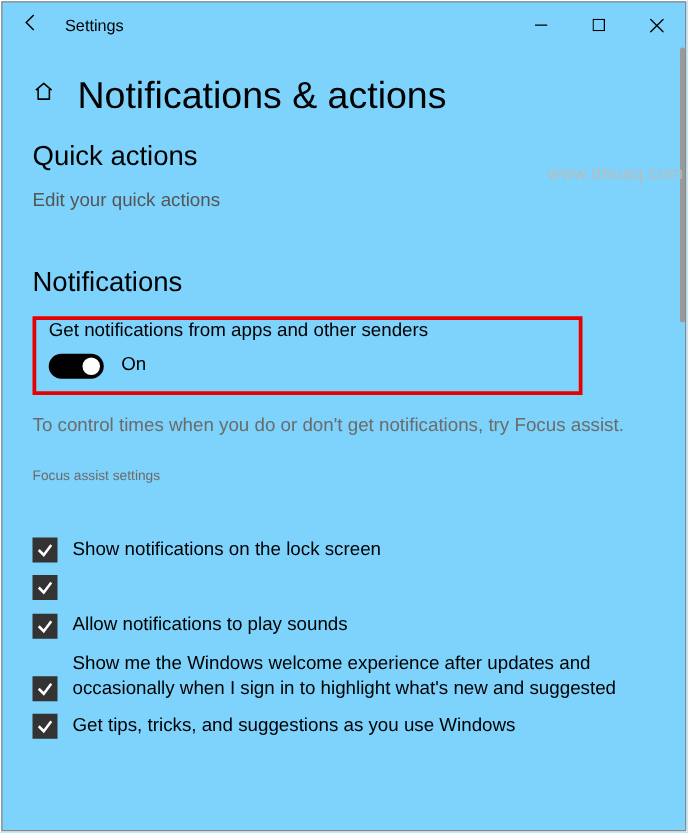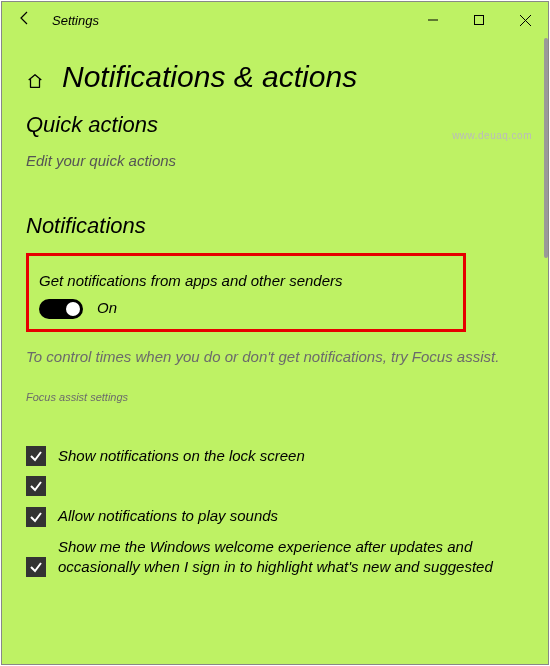--- a/index.html
+++ b/index.html
@@ -11,24 +11,23 @@
     width: 550px;
     height: 666px;
     overflow: hidden;
     position: relative;
   }
   .window {
     border: 1px solid #888;
     width: 548px;
     height: 664px;
     margin: 1px;
-    background: #bef264;
+    background: #7dd3fc;
     display: flex;
     flex-direction: column;
-    font-style: italic;
   }
   .titlebar {
     display: flex;
     align-items: center;
     height: 36px;
     padding-left: 8px;
   }
   .titlebar .back {
     width: 30px;
     text-align: center;
@@ -50,21 +49,21 @@
     justify-content: center;
     font-size: 12px;
   }
   .content {
     padding: 0 24px 12px 24px;
     overflow-y: auto;
     flex: 1;
   }
   .page-header {
     display: flex;
-    align-items: flex-end;
+    align-items: flex-start;
     margin-top: 22px;
     margin-bottom: 18px;
   }
   .page-header .home-ic {
     font-size: 16px;
     margin-right: 18px;
     margin-top:4px;
   }
   .page-title {
     font-size: 30px;
@@ -83,21 +82,21 @@
     margin-bottom: 22px;
   }
   .link-text {
     font-size: 15px;
     color: #555;
     margin-bottom: 30px;
     display: inline-block;
   }
   .highlight-box {
     border: 3px solid #e60000;
-    padding: 16px 10px 10px 10px;
+    padding: 0 10px 10px 10px;
     margin-bottom: 14px;
     width: 440px;
   }
   .toggle-label {
     font-size: 15px;
     margin-bottom: 10px;
   }
   .toggle-row {
     display: flex;
     align-items: flex-start;
@@ -158,23 +157,23 @@
     position: absolute;
     right: 2px;
     top: 38px;
     width: 4px;
     height: 220px;
     background: #9a9a9a;
     border-radius: 2px;
   }
   .watermark {
     position: absolute;
-    right: 18px;
+    right: 3px;
     top: 130px;
-    font-size: 10px;
+    font-size: 14px;
     color: #bbb;
     letter-spacing: 0.5px;
   }
 </style>
 </head>
 <body>
 
 <div class="window">
 
   <div class="titlebar">
@@ -261,19 +260,27 @@
 
     <div class="check-row">
       <div class="checkbox">
         <svg width="14" height="14" viewBox="0 0 14 14">
             <path d="M2 7 L6 11 L12 3" stroke="#fff" stroke-width="2" fill="none"></path>
           </svg>
       </div>
       <div class="check-label">Show me the Windows welcome experience after updates and occasionally when I sign in to highlight what's new and suggested</div>
     </div>
 
+    <div class="check-row">
+      <div class="checkbox">
+        <svg width="14" height="14" viewBox="0 0 14 14">
+            <path d="M2 7 L6 11 L12 3" stroke="#fff" stroke-width="2" fill="none"></path>
+          </svg>
+      </div>
+      <div class="check-label">Get tips, tricks, and suggestions as you use Windows</div>
+    </div>
 
   </div>
 
   <div class="scrollbar"></div>
 </div>
 
 <div class="watermark">www.deuaq.com</div>
 
 </body></html>

